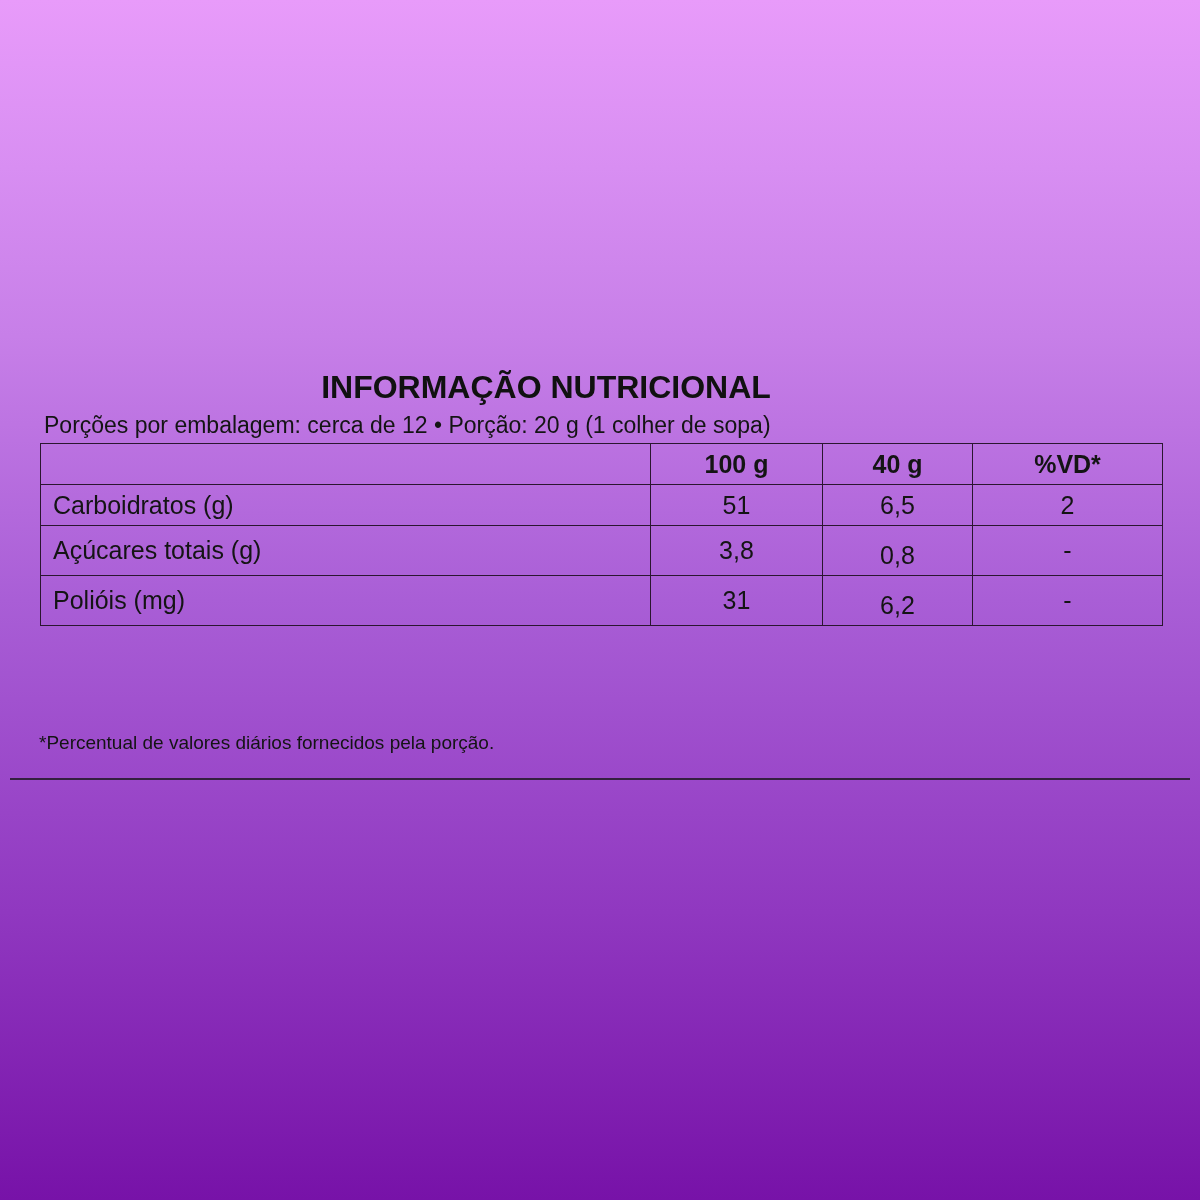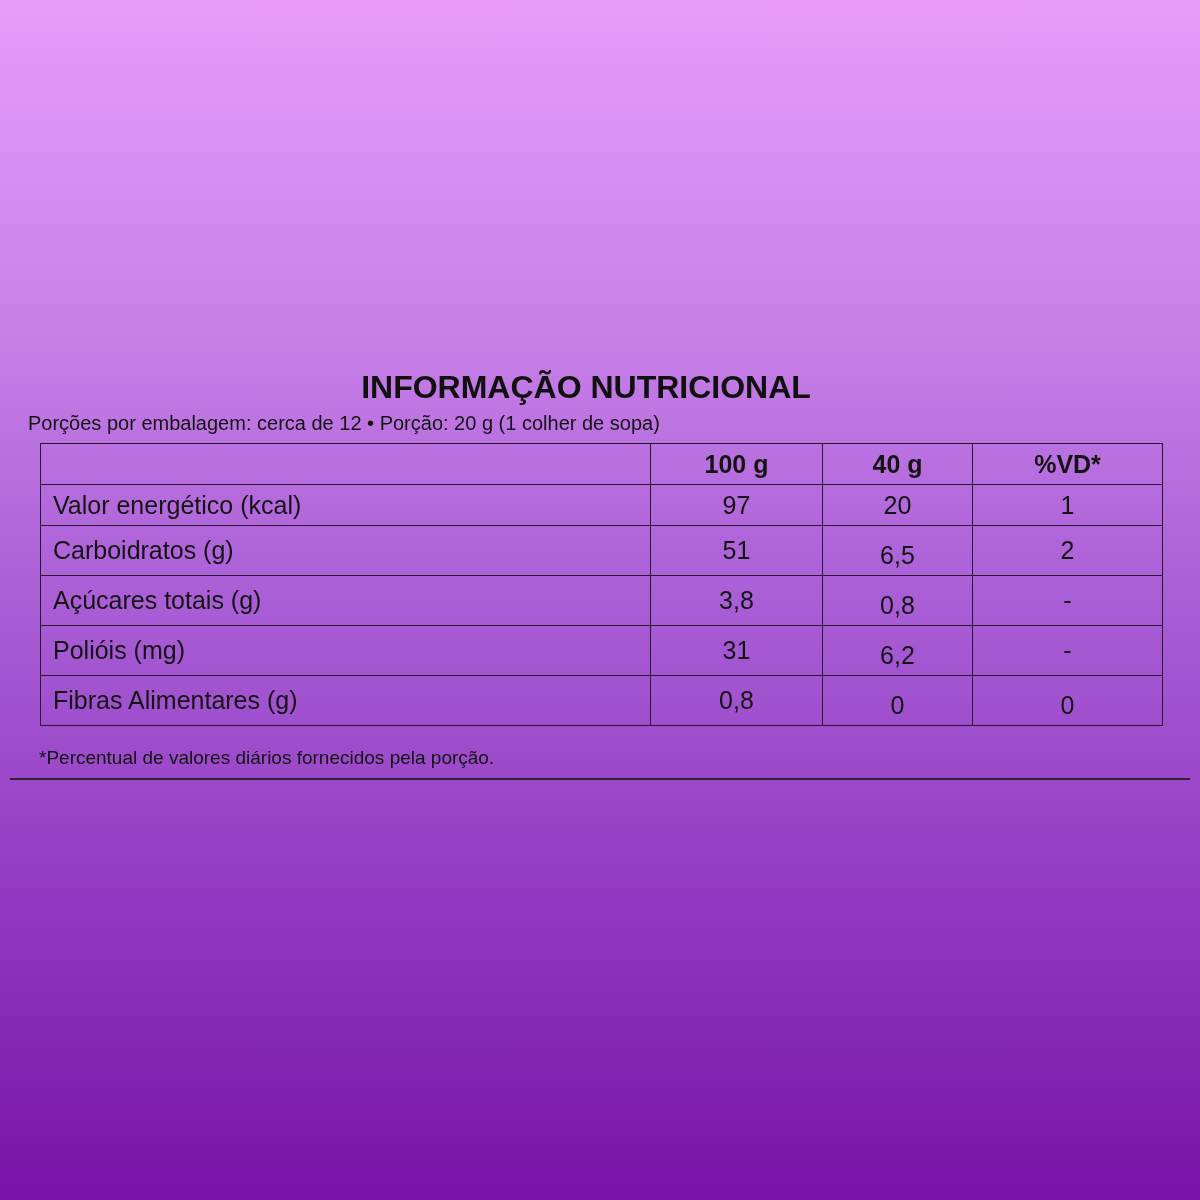--- a/index.html
+++ b/index.html
@@ -28,27 +28,26 @@
   .title {
     position: absolute;
     top: 369px;
     left: 0;
     width: 1092px;
     text-align: center;
     font-size: 32px;
     font-weight: bold;
     letter-spacing: 0px;
     color: #111111;
-    padding-left: 40px;
   }
   .servings {
     position: absolute;
     top: 412px;
-    left: 28px;
-    font-size: 20px;
+    left: 44px;
+    font-size: 23px;
     color: #141414;
   }
   table.nutrition {
     position: absolute;
     top: 443px;
     left: 40px;
     width: 1122px;
     border-collapse: collapse;
     table-layout: fixed;
     font-size: 25px;
@@ -76,21 +75,21 @@
     padding-left: 12px;
   }
   table.nutrition td.value-cell {
     text-align: center;
   }
   
   table.nutrition tbody tr:nth-child(n+2) td:nth-child(3) { padding-top: 9px; margin-left: 20px; }
   table.nutrition tbody tr:nth-child(n+5) td:nth-child(4) { padding-top: 9px; }
   .footnote {
     position: absolute;
-    top: 747px;
+    top: 732px;
     left: 39px;
     font-size: 19px;
     color: #141414;
   }
   .divider {
     position: absolute;
     top: 778px;
     left: 10px;
     width: 1180px;
     height: 2px;
@@ -116,49 +115,37 @@
     <thead>
       <tr>
         <th></th>
         <th>100 g</th>
         <th>40 g</th>
         <th>%VD*</th>
       </tr>
     </thead>
     <tbody>
       <tr>
-        <td class="label-cell">Valor energético (kcal)</td>
-        <td class="value-cell">97</td>
-        <td class="value-cell">20</td>
-        <td class="value-cell">1</td>
-      </tr>
-      <tr>
         <td class="label-cell">Carboidratos (g)</td>
         <td class="value-cell">51</td>
         <td class="value-cell">6,5</td>
         <td class="value-cell">2</td>
       </tr>
       <tr>
         <td class="label-cell">Açúcares totais (g)</td>
         <td class="value-cell">3,8</td>
         <td class="value-cell">0,8</td>
         <td class="value-cell">-</td>
       </tr>
       <tr>
         <td class="label-cell">Polióis (mg)</td>
         <td class="value-cell">31</td>
         <td class="value-cell">6,2</td>
         <td class="value-cell">-</td>
       </tr>
-      <tr>
-        <td class="label-cell">Fibras Alimentares (g)</td>
-        <td class="value-cell">0,8</td>
-        <td class="value-cell">0</td>
-        <td class="value-cell">0</td>
-      </tr>
     </tbody>
   </table>
 
   <div class="footnote">*Percentual de valores diários fornecidos pela porção.</div>
 
   <div class="divider"></div>
 
 </div>
 
 </body></html>

